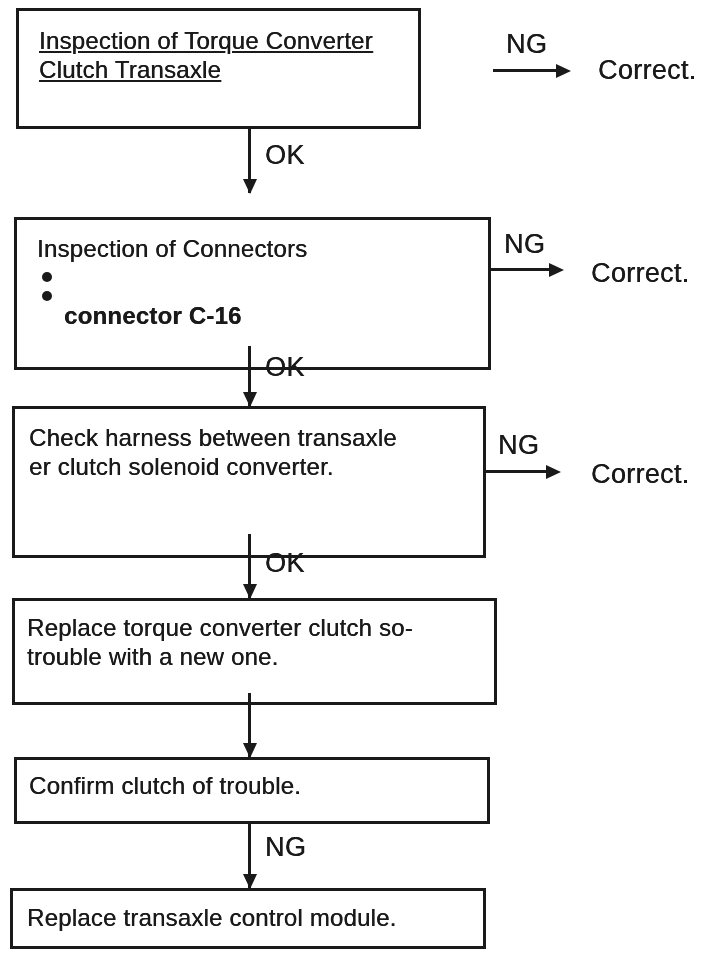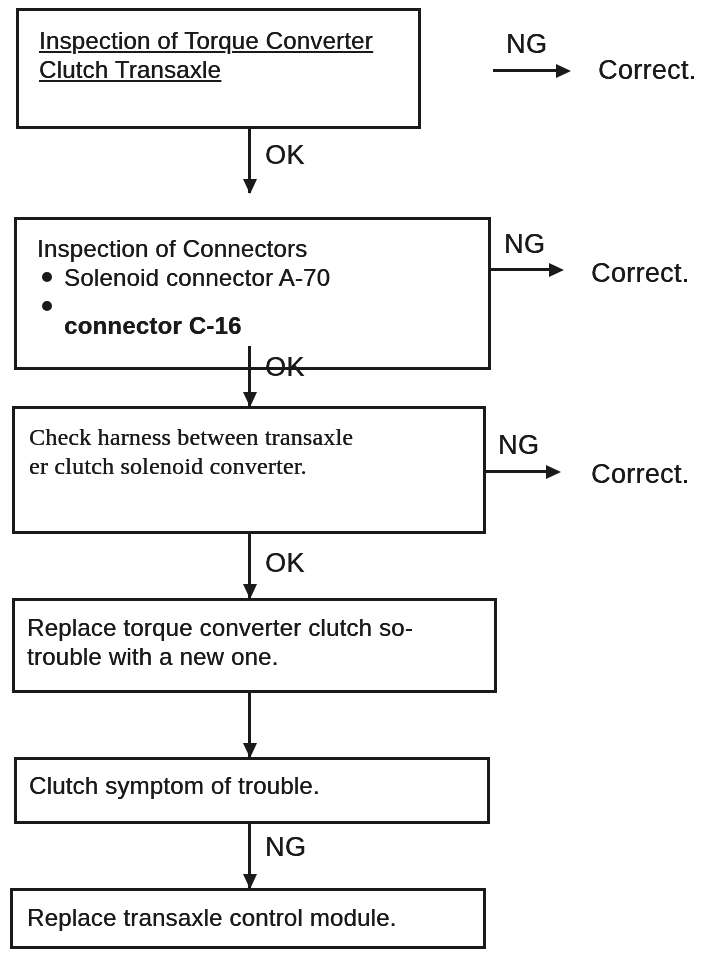--- a/index.html
+++ b/index.html
@@ -11,22 +11,22 @@
   
   .box {
     position:absolute; box-sizing:border-box;
     border:3px solid #1a1a1a; background:#ffffff;
     font-size:24px; line-height:29px; letter-spacing:0.2px;
     text-shadow:0.35px 0 0 currentColor;
   }
   .ln { white-space:nowrap; }
   .b1 { left:16px;  top:8px;   width:405px; height:121px; padding:15px 10px 8px 20px;text-decoration:underline; }
   .b2 { left:14px;  top:193px; width:477px; height:153px; padding:14px 10px 0 20px;margin-top:24px; }
-  .b3 { left:12px;  top:406px; width:474px; height:128px; padding:14px 26px 0 14px;font-family:Liberation Serif, serif; }
-  .b4 { left:12px;  top:598px; width:485px; height:95px;  padding:12px 10px 0 12px; }
+  .b3 { left:12px;  top:406px; width:474px; height:152px; padding:14px 26px 0 14px; }
+  .b4 { left:12px;  top:598px; width:485px; height:107px;  padding:12px 10px 0 12px; }
   .b5 { left:14px;  top:757px; width:476px; height:67px;  padding:11px 10px 0 12px; }
   .b6 { left:10px;  top:888px; width:476px; height:61px;  padding:12px 10px 0 14px; }
   
   .brow { display:flex; }
   .dot  { flex:none; width:10px; height:10px; border-radius:50%; background:#1a1a1a; margin:9px 12px 0 5px; }
   .cont { padding-left:27px;font-weight:bold; }
   
   .varrow { position:absolute; width:3px; background:#1a1a1a; }
   .ah-d {
     position:absolute; bottom:-1px; left:50%; transform:translateX(-50%);
@@ -83,21 +83,20 @@
 
   <div class="varrow v1">
     <span class="ah-d"></span>
   </div>
   <div class="lbl ok1">OK</div>
 
   <div class="box b2">
     <div class="ln">Inspection of Connectors</div>
     <div class="brow">
       <span class="dot"></span>
-      <span class="ln">Solenoid connector A-70</span>
     </div>
     <div class="brow">
       <span class="dot"></span>
     </div>
     <div class="ln cont">connector C-16</div>
   </div>
   <div class="lbl ng2">NG</div>
   <div class="harrow h2">
     <span class="ah-r"></span>
   </div>
@@ -126,21 +125,21 @@
   <div class="box b4">
     <div class="ln">Replace torque converter clutch so-</div>
     <div class="ln">trouble with a new one.</div>
   </div>
 
   <div class="varrow v4">
     <span class="ah-d"></span>
   </div>
 
   <div class="box b5">
-    <div class="ln">Clutch symptom of trouble.</div>
+    <div class="ln">Confirm clutch of trouble.</div>
   </div>
 
   <div class="varrow v5">
     <span class="ah-d"></span>
   </div>
   <div class="lbl ng5">NG</div>
 
   <div class="box b6">
     <div class="ln">Replace transaxle control module.</div>
   </div>

